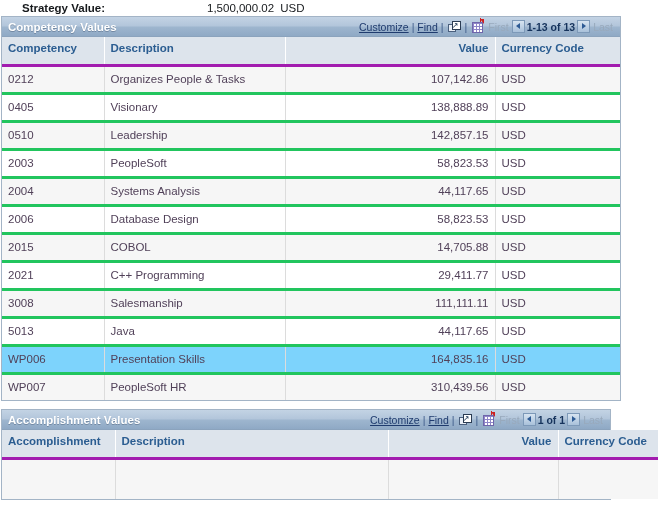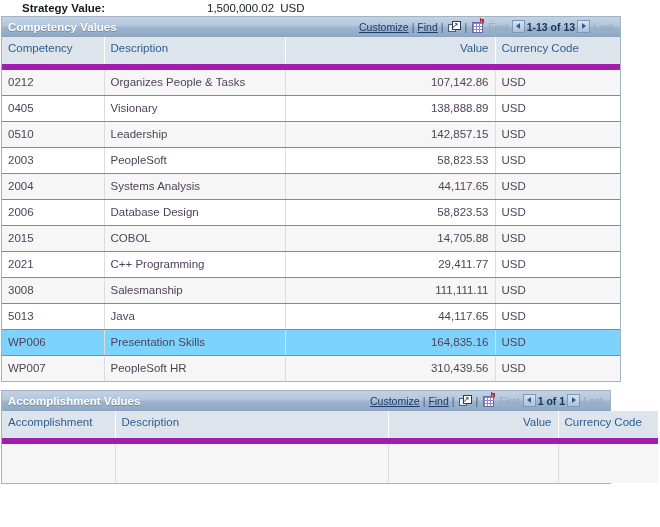--- a/index.html
+++ b/index.html
@@ -199,38 +199,38 @@
 
   
   table.data {
     width: 100%;
     border-collapse: collapse;
     table-layout: fixed;
   }
   table.data th {
     background: #dde4ec;
     color: #2b5d91;
-    font-weight: normal;
+    font-weight: bold;
     font-size: 11.5px;
     text-align: left;
     padding: 5px 6px 10px 6px;
     border-right: 1px solid #ffffff;
-    border-bottom: 6px solid #a21caf;
+    border-bottom: 3px solid #a21caf;
     vertical-align: top;
     white-space: nowrap;
   }
   table.data th.num { text-align: right; }
   table.data th:last-child { border-right: none; }
 
   table.data td {
     font-size: 11.5px;
     color: #514159;
     padding: 6px 6px 7px 6px;
     border-right: 1px solid #dcdcdc;
-    border-bottom: 1px solid #22c55e;
+    border-bottom: 3px solid #22c55e;
     vertical-align: top;
     overflow: hidden;
     white-space: nowrap;
   }
   table.data td.num { text-align: right; margin-left: 15px; }
   table.data td:last-child { border-right: none; }
 
   tr.odd td  { background: #f6f6f6; }
   tr.even td { background: #ffffff; }
   tr.sel  td { background: #7dd3fc; }

